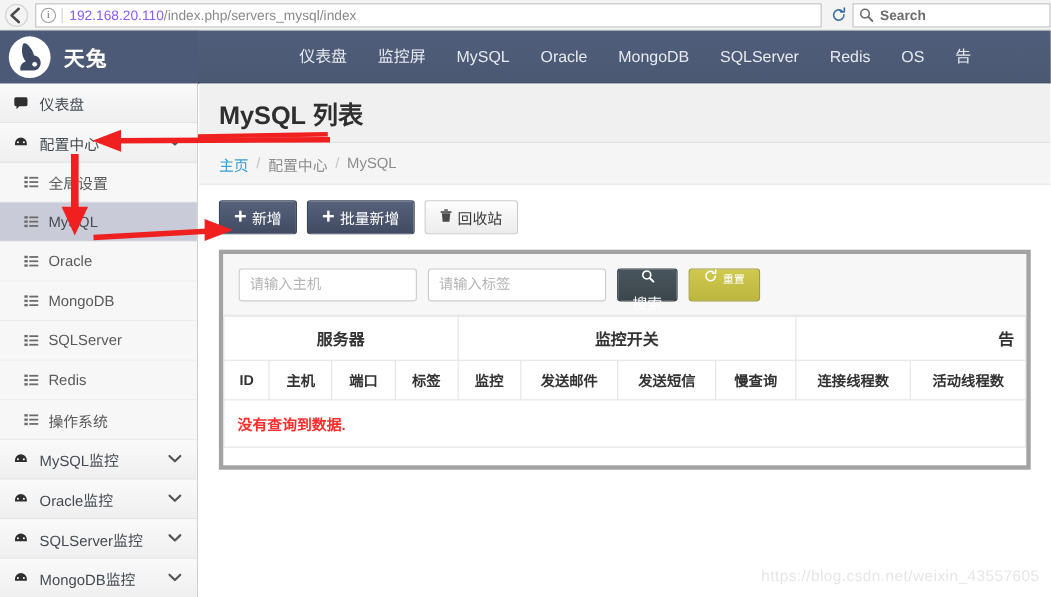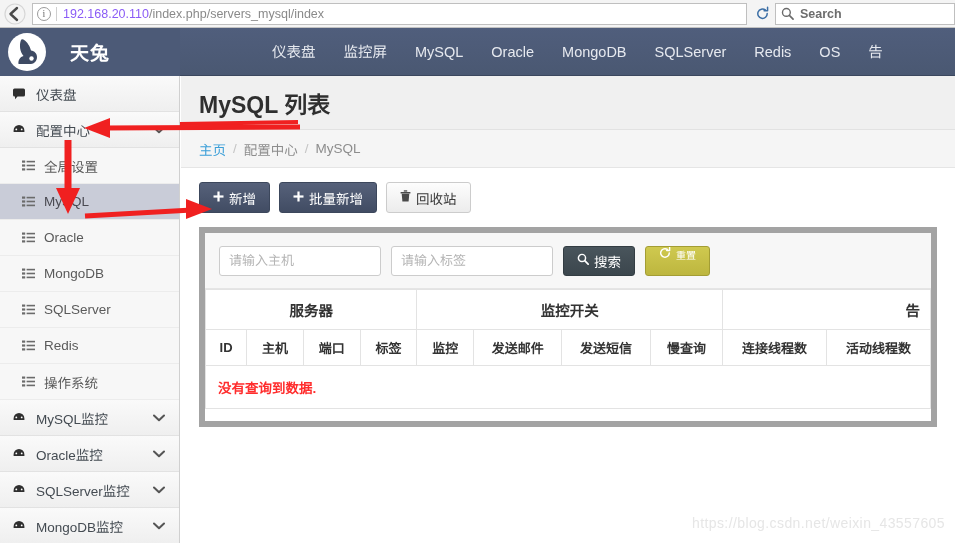--- a/index.html
+++ b/index.html
@@ -73,21 +73,21 @@
     background: #4c5a77;
   }
   .logo-circle {
     width: 38px; height: 38px; border-radius: 50%;
     background: #ffffff; flex: 0 0 auto;
     display: flex; align-items: center; justify-content: center;
     overflow: hidden;
   }
   .brand-name {
     color: #ffffff; font-size: 19px; font-weight: bold;
-    margin-left: 24px; letter-spacing: 1px;
+    margin-left: 12px; letter-spacing: 1px;
   }
   .nav-links { display: flex; align-items: center; height: 48px; margin-left: 78px; }
   .nav-link {
     color: #e6e9ef; font-size: 14.5px;
     padding: 0 14px; line-height: 48px;
     white-space: nowrap;
   }
 
   
   .sidebar {
@@ -146,21 +146,21 @@
     background: linear-gradient(to bottom,#56617a,#414c63);
     color: #ffffff; white-space: nowrap;
   }
   .btn.light {
     background: linear-gradient(to bottom,#fdfdfd,#ececec);
     color: #3a3a3a; border: 1px solid #ccc;
   }
 
   .panel {
     margin: 14px 18px 0 18px;
-    border: 6px solid #a3a3a3; background:#fff;
+    border: 4px solid #a3a3a3; background:#fff;
     height: 200px; overflow: hidden;
   }
   .filter-row {
     height: 56px; background: #f7f7f7;
     border-bottom: 1px solid #e5e5e5;
     display: flex; align-items: center; padding: 0 14px; gap: 10px;
   }
   .inp {
     height: 30px; width: 162px;
     border: 1px solid #ccc; border-radius: 3px;
@@ -168,20 +168,21 @@
     background:#fff;
     font-family: "Liberation Sans", sans-serif;
   }
   .inp::placeholder { color: #b5b5b5; }
   .btn-search {
     height: 30px; padding: 0 13px; border-radius: 3px;
     display: inline-flex; align-items:center; gap:5px;
     font-size: 13.5px; color: #fff;
     background: linear-gradient(to bottom,#49555c,#3b464d);
     border: 1px solid #333d43;
+    flex-direction: column;
   }
   .btn-reset {
     height: 30px; padding: 0 13px; border-radius: 3px;
     display: inline-flex; gap:5px;
     font-size: 10px; color: #ffffff;
     background: linear-gradient(to bottom,#cfc94f,#bdb63f);
     border: 1px solid #a39d34;
   }
 
   table.grid { border-collapse: collapse; width: 100%; }

